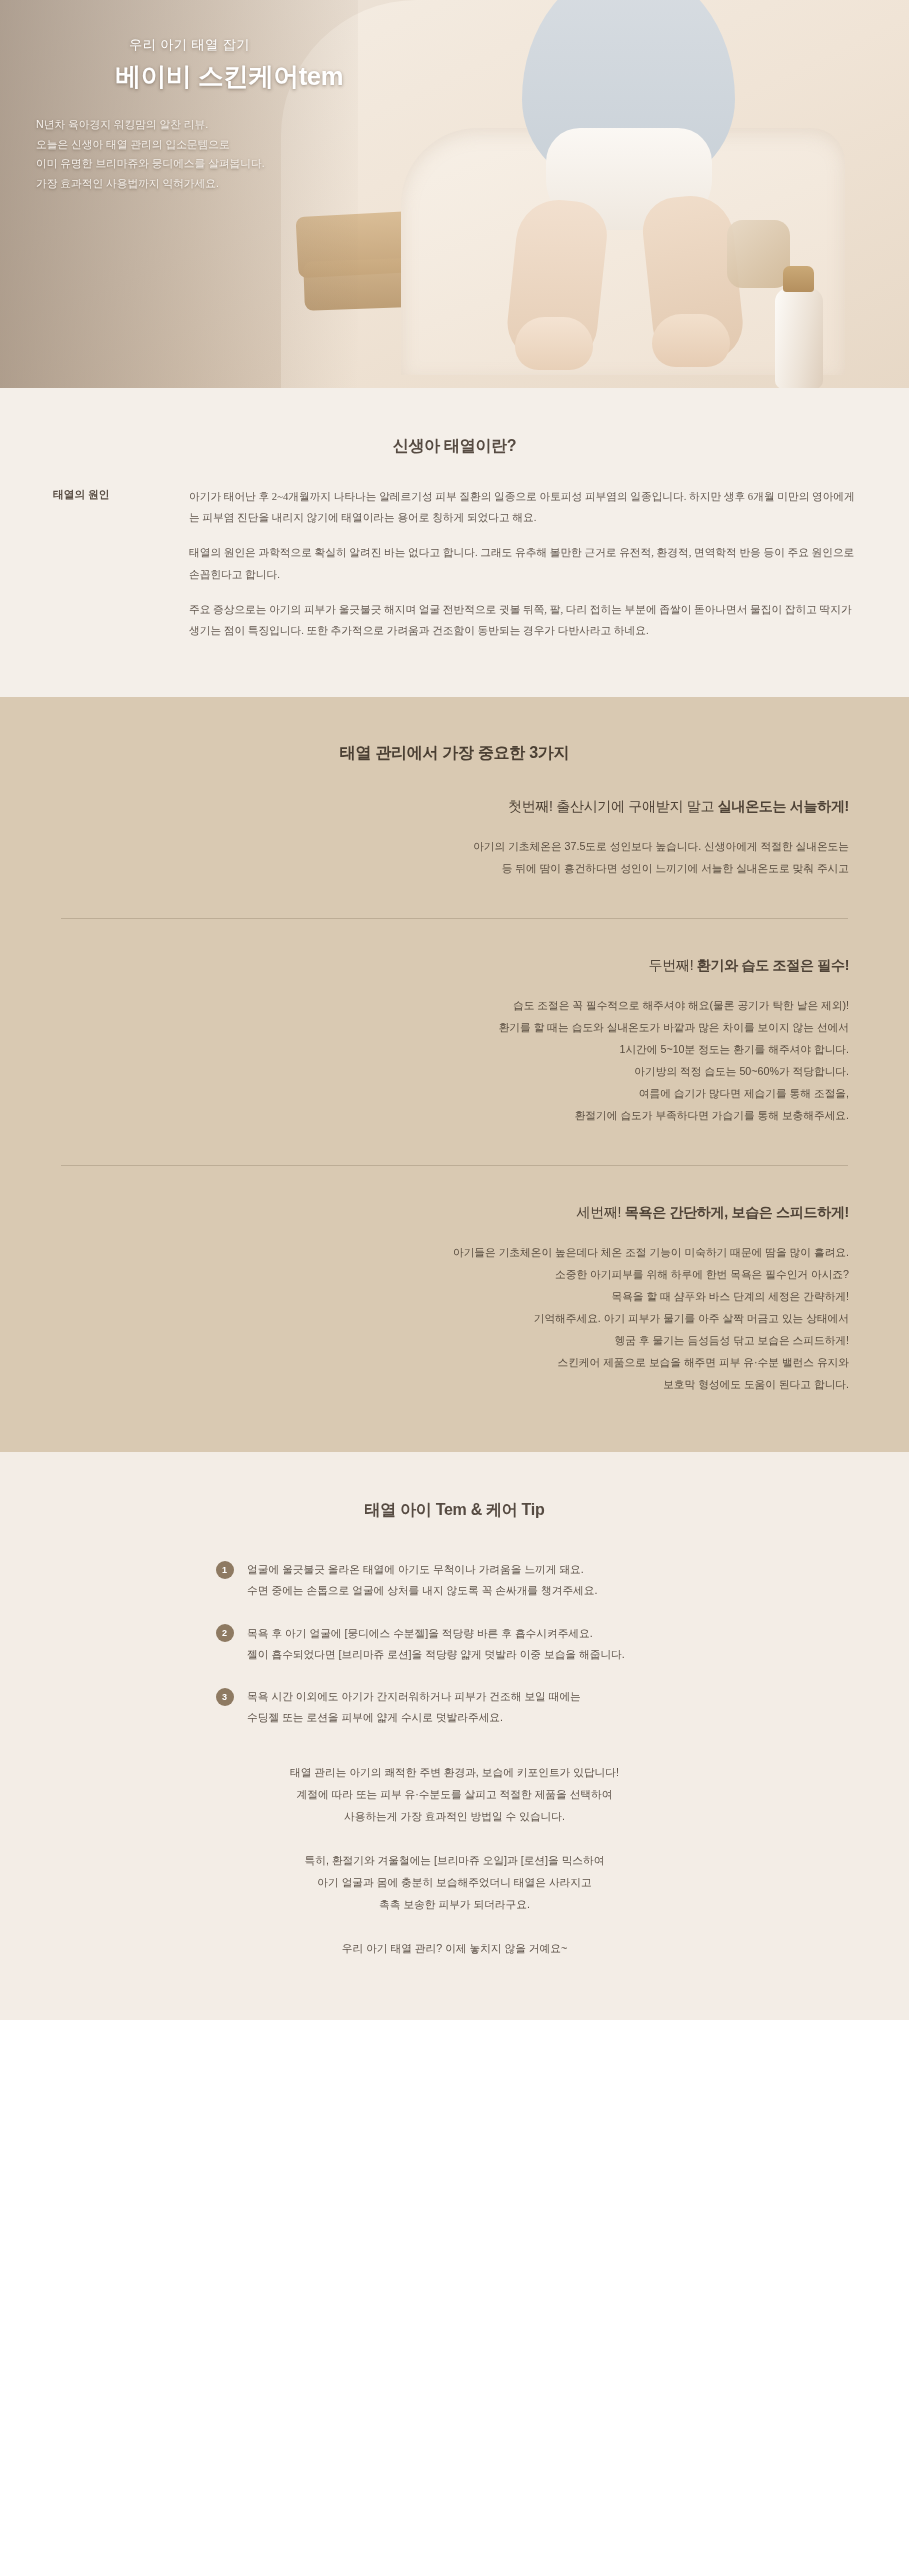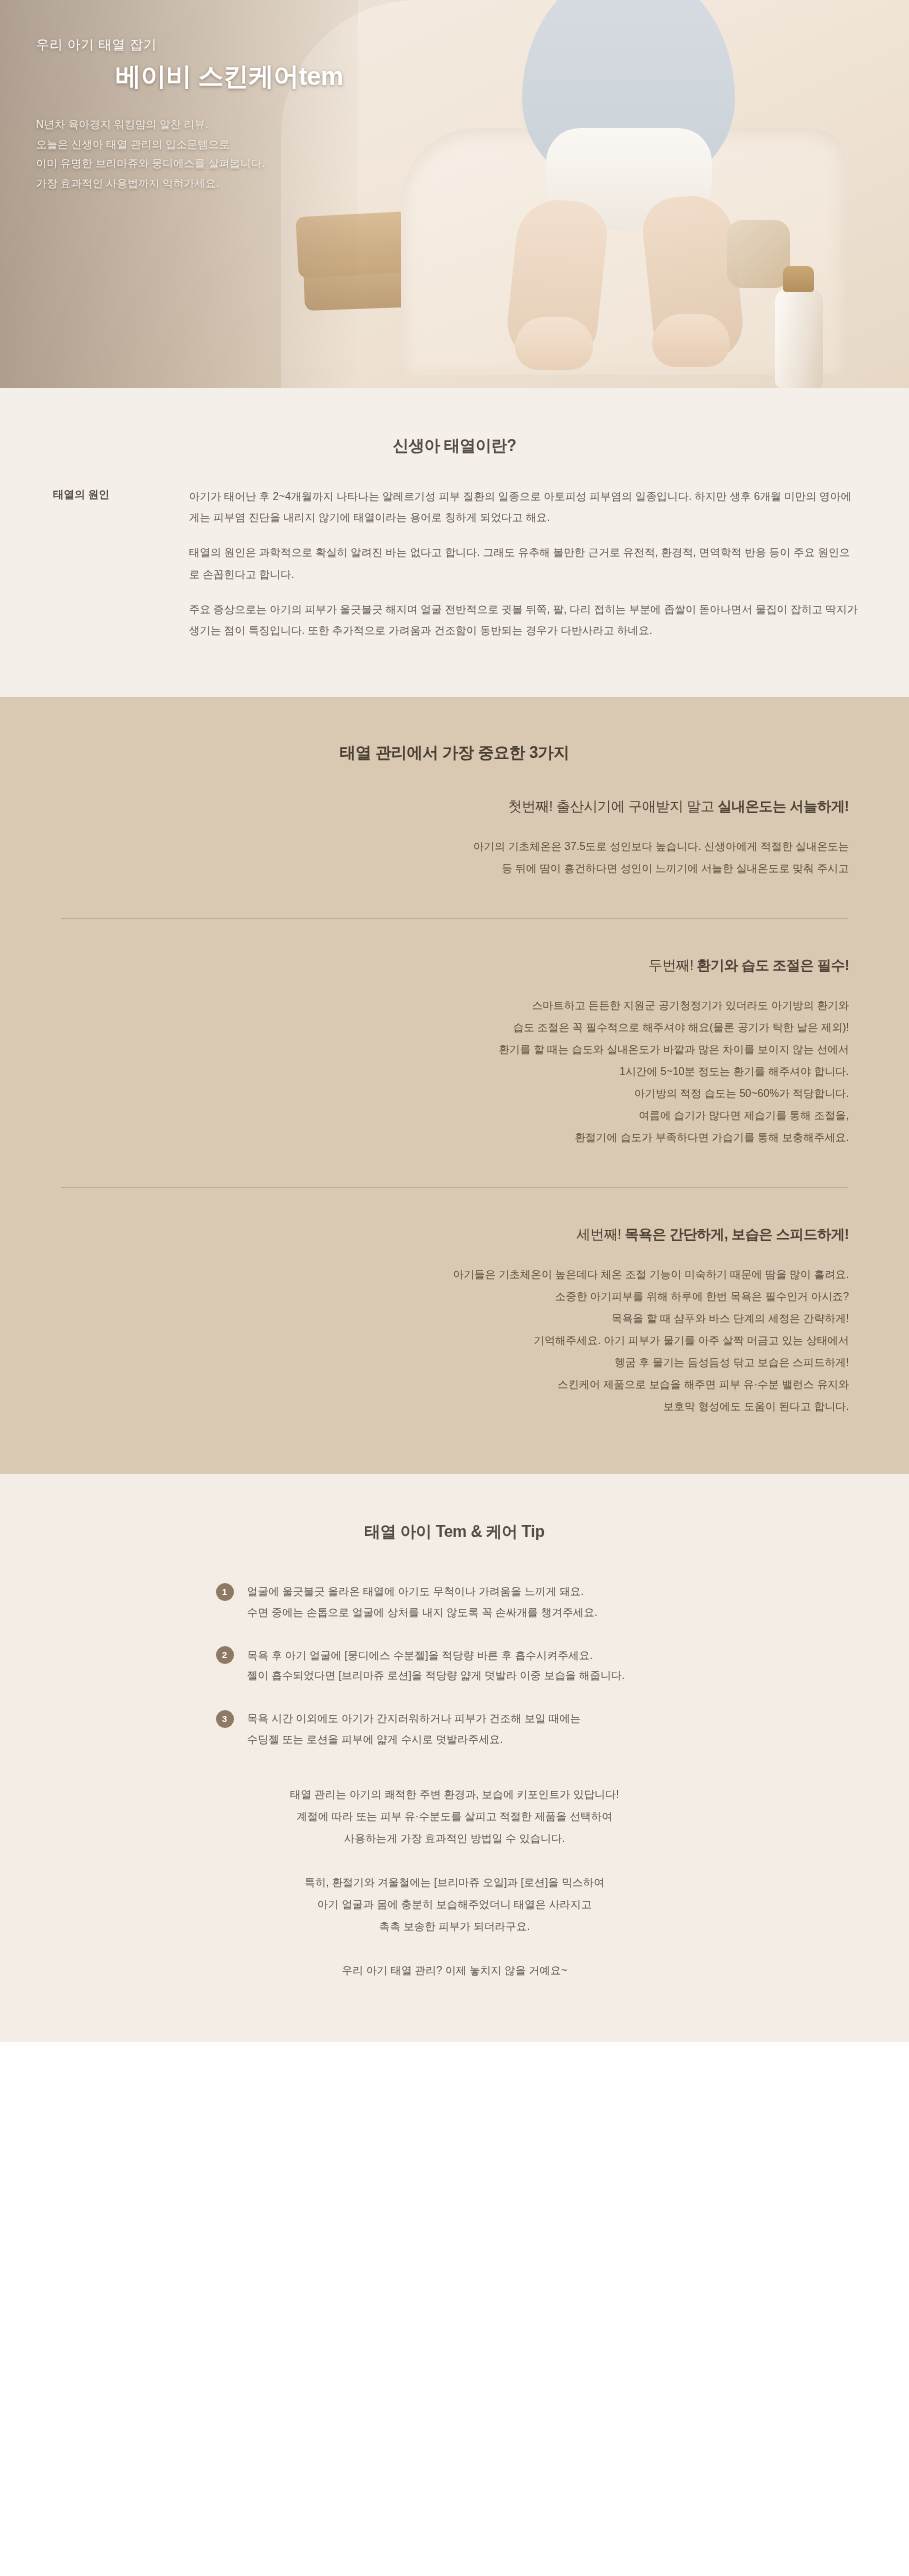--- a/index.html
+++ b/index.html
@@ -143,20 +143,21 @@
     top: 36px;
     width: 307px;
     color: #ffffff;
     text-shadow: 0 0.9px 3.4px rgba(60,45,30,0.45);
   }
   .hero-kicker {
     font-size: 13.2px;
     letter-spacing: 0.4px;
     margin: 0 0 6.8px 0;
     font-weight: 400;
+    text-align: center;
   }
   .hero-title {
     font-size: 25.6px;
     font-weight: 700;
     letter-spacing: -0.4px;
     margin: 0 0 22px 0;
     line-height: 1.25;
     text-align: right;
   }
   .hero-desc {
@@ -192,21 +193,21 @@
     font-weight: 700;
     color: #5a4f45;
     padding-top: 1.7px;
   }
   .intro-body {
     flex: 1;
     font-size: 10.7px;
     line-height: 2.0;
     color: #5f554c;
   }
-  .intro-body p { margin: 0 0 13.6px 0; }
+  .intro-body p { margin: 0 0 13.6px 0; font-family: Liberation Serif, serif; }
   .intro-body p:last-child { margin-bottom: 0; }
 
   
   .sec-tips {
     background: #d9c9b2;
     padding: 46px 0 56px 0;
     color: #4e4336;
   }
   .sec-tips .sec-title { color: #4a3f33; margin-bottom: 34px; }
   .tip {
@@ -332,21 +333,20 @@
       <div>아기의 기초체온은 37.5도로 성인보다 높습니다. 신생아에게 적절한 실내온도는</div>
       <div>등 뒤에 땀이 흥건하다면 성인이 느끼기에 서늘한 실내온도로 맞춰 주시고</div>
     </div>
   </div>
 
   <div class="tip-sep"></div>
 
   <div class="tip">
     <p class="tip-head"><span>두번째! </span><b>환기와 습도 조절은 필수!</b></p>
     <div class="tip-body">
-      <div>스마트하고 든든한 지원군 공기청정기가 있더라도 아기방의 환기와</div>
       <div>습도 조절은 꼭 필수적으로 해주셔야 해요(물론 공기가 탁한 날은 제외)!</div>
       <div>환기를 할 때는 습도와 실내온도가 바깥과 많은 차이를 보이지 않는 선에서</div>
       <div>1시간에 5~10분 정도는 환기를 해주셔야 합니다.</div>
       <div>아기방의 적정 습도는 50~60%가 적당합니다.</div>
       <div>여름에 습기가 많다면 제습기를 통해 조절을,</div>
       <div>환절기에 습도가 부족하다면 가습기를 통해 보충해주세요.</div>
     </div>
   </div>
 
   <div class="tip-sep"></div>

